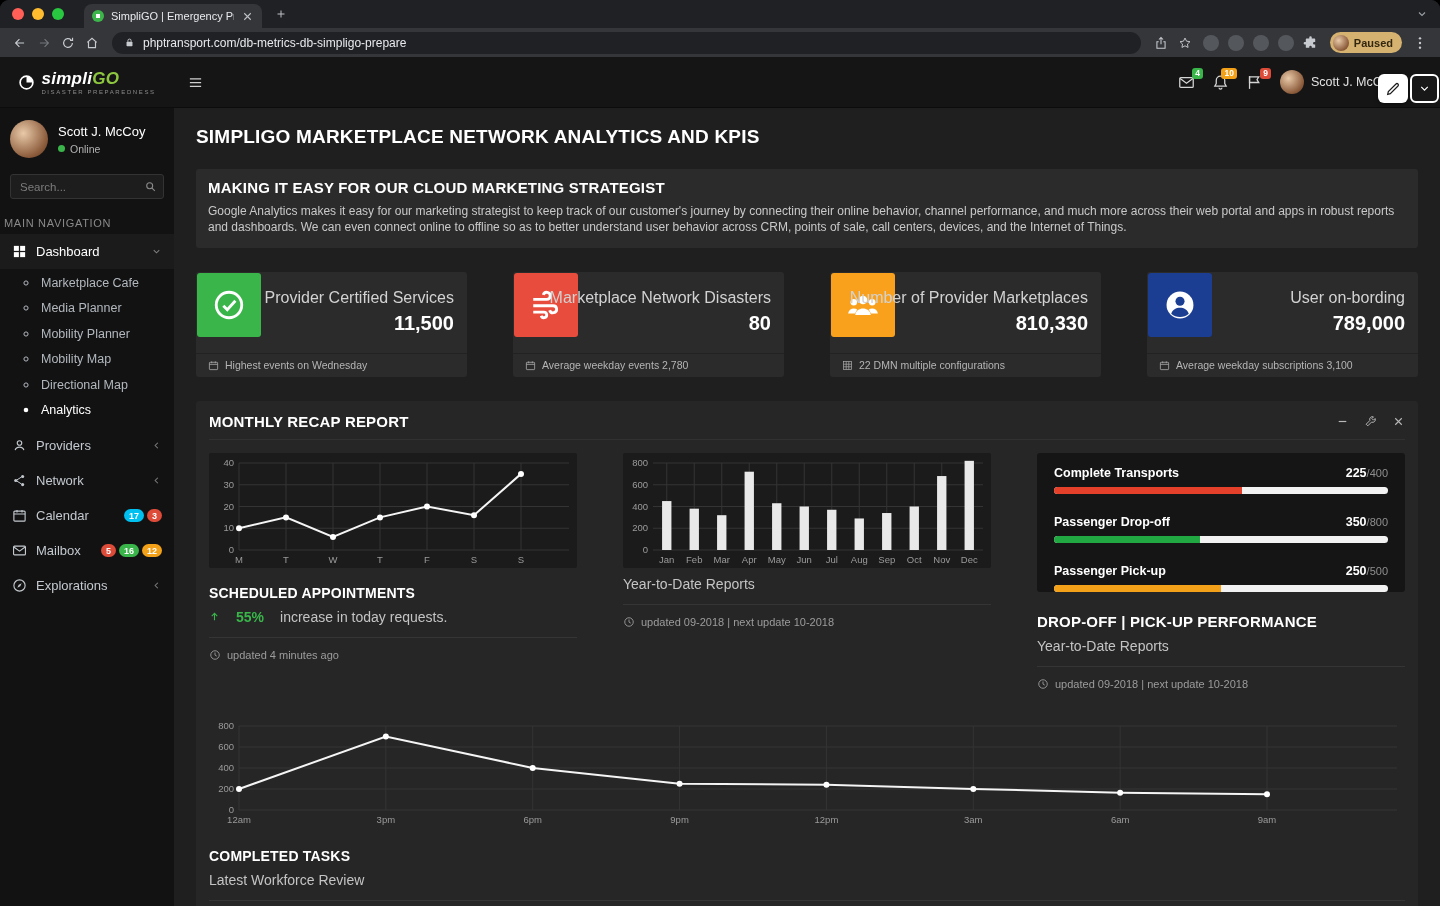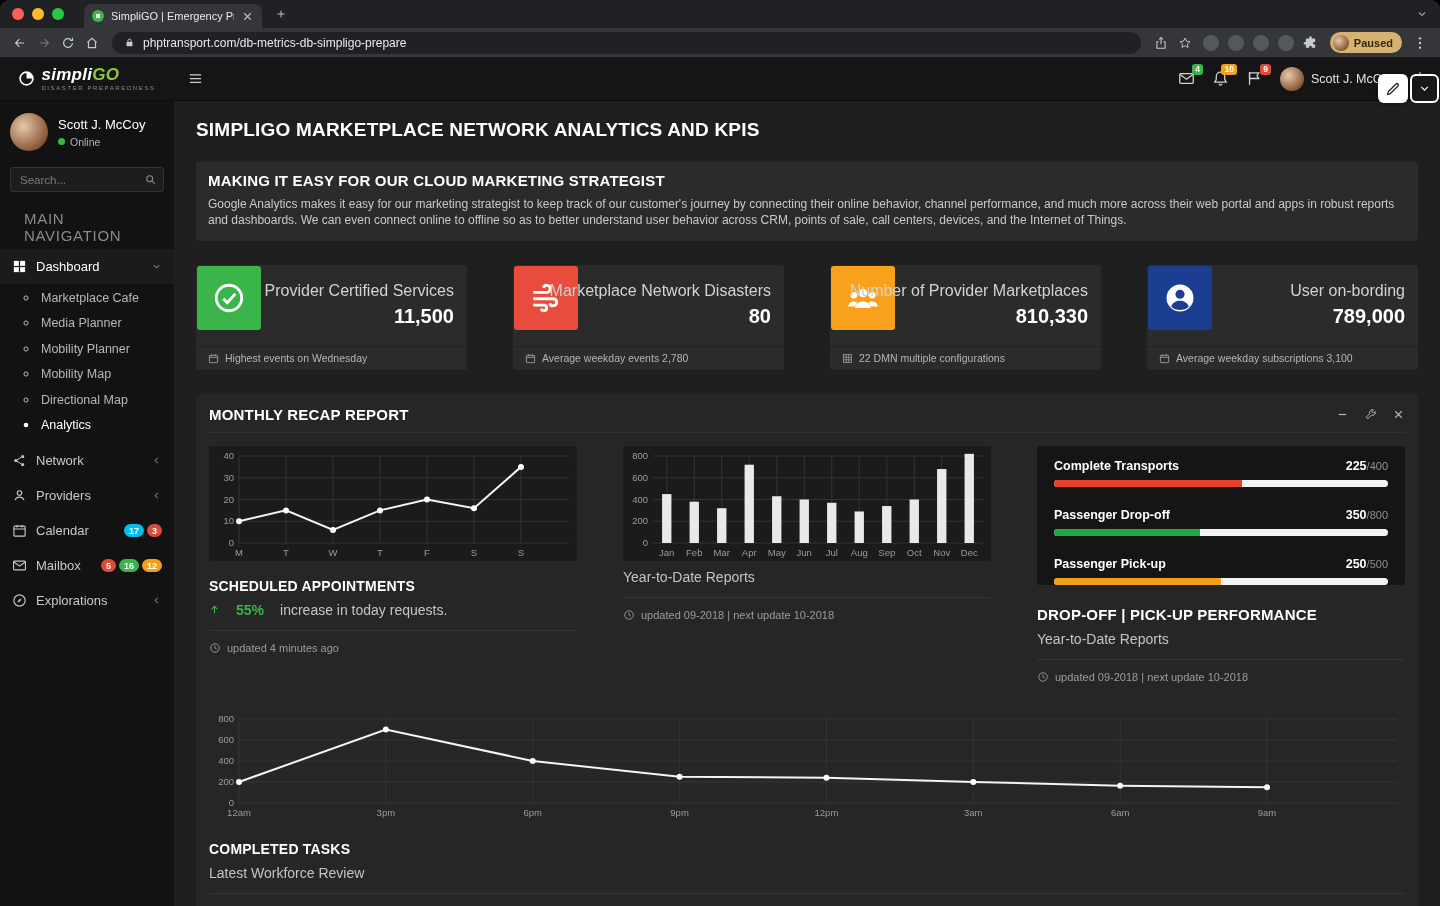--- a/index.html
+++ b/index.html
@@ -32,21 +32,21 @@
   .omni-url { font-size:12px; color:#e8eaed; }
   .ext-row { display:flex; align-items:center; gap:9px; margin:0 6px; }
   .ext-dot { width:16px; height:16px; border-radius:50%; background:#5f6368; opacity:.75; }
   .ext-puzzle { width:15px; height:15px; color:#c7cbd0; }
   .paused-pill { height:21px; border-radius:11px; background:#d6b271; display:flex; align-items:center; gap:5px; padding:2px 9px 2px 3px; margin:0 6px; }
   .paused-avatar { width:16px; height:16px; border-radius:50%; background:radial-gradient(circle at 35% 35%, #e8c9a8, #8a5a3a 70%, #55361f); }
   .paused-txt { font-size:11px; font-weight:700; color:#32270f; }
   .kebab { width:16px; height:16px; color:#c7cbd0; margin:0 4px; }
 
   
-  .app-header { height:44px; background:#151515; display:flex; align-items:center; border-bottom:1px solid #0c0c0c; }
+  .app-header { height:51px; background:#151515; display:flex; align-items:center; border-bottom:1px solid #0c0c0c; }
   .brand { width:174px; height:100%; display:flex; align-items:center; justify-content:center; gap:6px; }
   .brand .ic{width:17px;height:17px;color:#fff}
   .brand-txtcol { display:flex; flex-direction:column; line-height:1; }
   .brand-main { font-size:17px; font-weight:700; font-style:italic; color:#fff; letter-spacing:.3px; }
   .brand-go { color:#8dc63f; }
   .brand-tag { font-size:6px; color:#8a8a8a; letter-spacing:1.6px; text-transform:uppercase; margin-top:2px; }
   .hamburger { width:42px; height:100%; display:flex; align-items:center; justify-content:center; color:#cfcfcf; }
   .hamburger .ic{width:15px;height:15px}
   .hdr-right { margin-left:auto; display:flex; align-items:center; gap:17px; padding-right:12px; }
   .hdr-btn { position:relative; width:17px; height:17px; color:#d5d5d5; }
@@ -73,21 +73,21 @@
   
   .side-user { display:flex; align-items:center; gap:10px; padding:12px 10px 4px; }
   .side-avatar { width:38px; height:38px; border-radius:50%; background:radial-gradient(circle at 35% 35%, #e8c9a8, #8a5a3a 70%, #55361f); }
   .side-name { font-size:13px; color:#fff; margin-bottom:4px; }
   .side-status { font-size:10.5px; color:#b2b2b2; display:flex; align-items:center; gap:5px; }
   .dot { width:7px; height:7px; border-radius:50%; background:#39b54a; }
   .side-search { position:relative; margin:12px 10px 12px; }
   .side-search input { width:100%; height:25px; background:#1d1d1d; border:1px solid #333; border-radius:3px; color:#ccc; font-size:11.5px; padding:0 26px 0 9px; font-family:"Liberation Sans",sans-serif; outline:none; }
   .side-search input::placeholder { color:#7c7c7c; }
   .search-btn { position:absolute; right:7px; top:6px; width:13px; height:13px; color:#8a8a8a; }
-  .nav-label { margin:18px 24px 5px; font-size:15px; color:#8a8a8a; letter-spacing:.7px; }
+  .nav-label { margin:18px 4px 5px; font-size:11px; color:#8a8a8a; letter-spacing:.7px; }
   .nav { list-style:none; }
   .nav-item { display:flex; align-items:center; gap:9px; height:35px; padding:0 12px; font-size:13px; color:#c3c9cf; cursor:pointer; }
   .nav-item.active { color:#fff; background:#1b1b1b; }
   .nav-item .mi { width:15px; height:15px; }
   .nav-chev { margin-left:auto; width:11px; height:11px; color:#7f7f7f; }
   .badges { margin-left:auto; display:flex; gap:3px; }
   .sbadge { font-size:9px; font-weight:700; padding:1.5px 5px; border-radius:7px; color:#fff; }
   .subnav { list-style:none; padding:1px 0 5px; }
   .sub-item { display:flex; align-items:center; gap:10px; height:25.5px; padding:0 12px 0 21px; font-size:12.5px; color:#b2b8be; cursor:pointer; }
   .sub-item .mi { width:10px; height:10px; }
@@ -420,41 +420,41 @@
                     <circle cx="12" cy="12" r="5.5" fill="currentColor"></circle>
                   </svg>
                 </span>
                 <span>Analytics</span>
               </li>
           </ul>
         </li>
         <li class="nav-item">
           <span class="ic mi">
               <svg viewBox="0 0 24 24">
+                <circle cx="12" cy="8" r="3.6" fill="none" stroke="currentColor" stroke-width="1.8"></circle>
+                <path d="M5 19.5c.8-3.5 3.6-5 7-5s6.2 1.5 7 5" fill="none" stroke="currentColor" stroke-width="1.8"></path>
+              </svg>
+            </span>
+          <span>Providers</span>
+          <span class="ic nav-chev">
+              <svg viewBox="0 0 24 24">
+                <path d="M15 6l-6 6 6 6" fill="none" stroke="currentColor" stroke-width="2.2"></path>
+              </svg>
+            </span>
+        </li>
+        <li class="nav-item">
+          <span class="ic mi">
+              <svg viewBox="0 0 24 24">
                 <circle cx="6" cy="12" r="2.5" fill="currentColor"></circle>
                 <circle cx="17" cy="5.5" r="2.5" fill="currentColor"></circle>
                 <circle cx="17" cy="18.5" r="2.5" fill="currentColor"></circle>
                 <path d="M8 11l7-4.5M8 13l7 4.5" stroke="currentColor" stroke-width="1.6"></path>
               </svg>
             </span>
           <span>Network</span>
-          <span class="ic nav-chev">
-              <svg viewBox="0 0 24 24">
-                <path d="M15 6l-6 6 6 6" fill="none" stroke="currentColor" stroke-width="2.2"></path>
-              </svg>
-            </span>
-        </li>
-        <li class="nav-item">
-          <span class="ic mi">
-              <svg viewBox="0 0 24 24">
-                <circle cx="12" cy="8" r="3.6" fill="none" stroke="currentColor" stroke-width="1.8"></circle>
-                <path d="M5 19.5c.8-3.5 3.6-5 7-5s6.2 1.5 7 5" fill="none" stroke="currentColor" stroke-width="1.8"></path>
-              </svg>
-            </span>
-          <span>Providers</span>
           <span class="ic nav-chev">
               <svg viewBox="0 0 24 24">
                 <path d="M15 6l-6 6 6 6" fill="none" stroke="currentColor" stroke-width="2.2"></path>
               </svg>
             </span>
         </li>
         <li class="nav-item">
           <span class="ic mi">
               <svg viewBox="0 0 24 24">
                 <rect x="3" y="5" width="18" height="16" rx="1.5" fill="none" stroke="currentColor" stroke-width="1.8"></rect>

